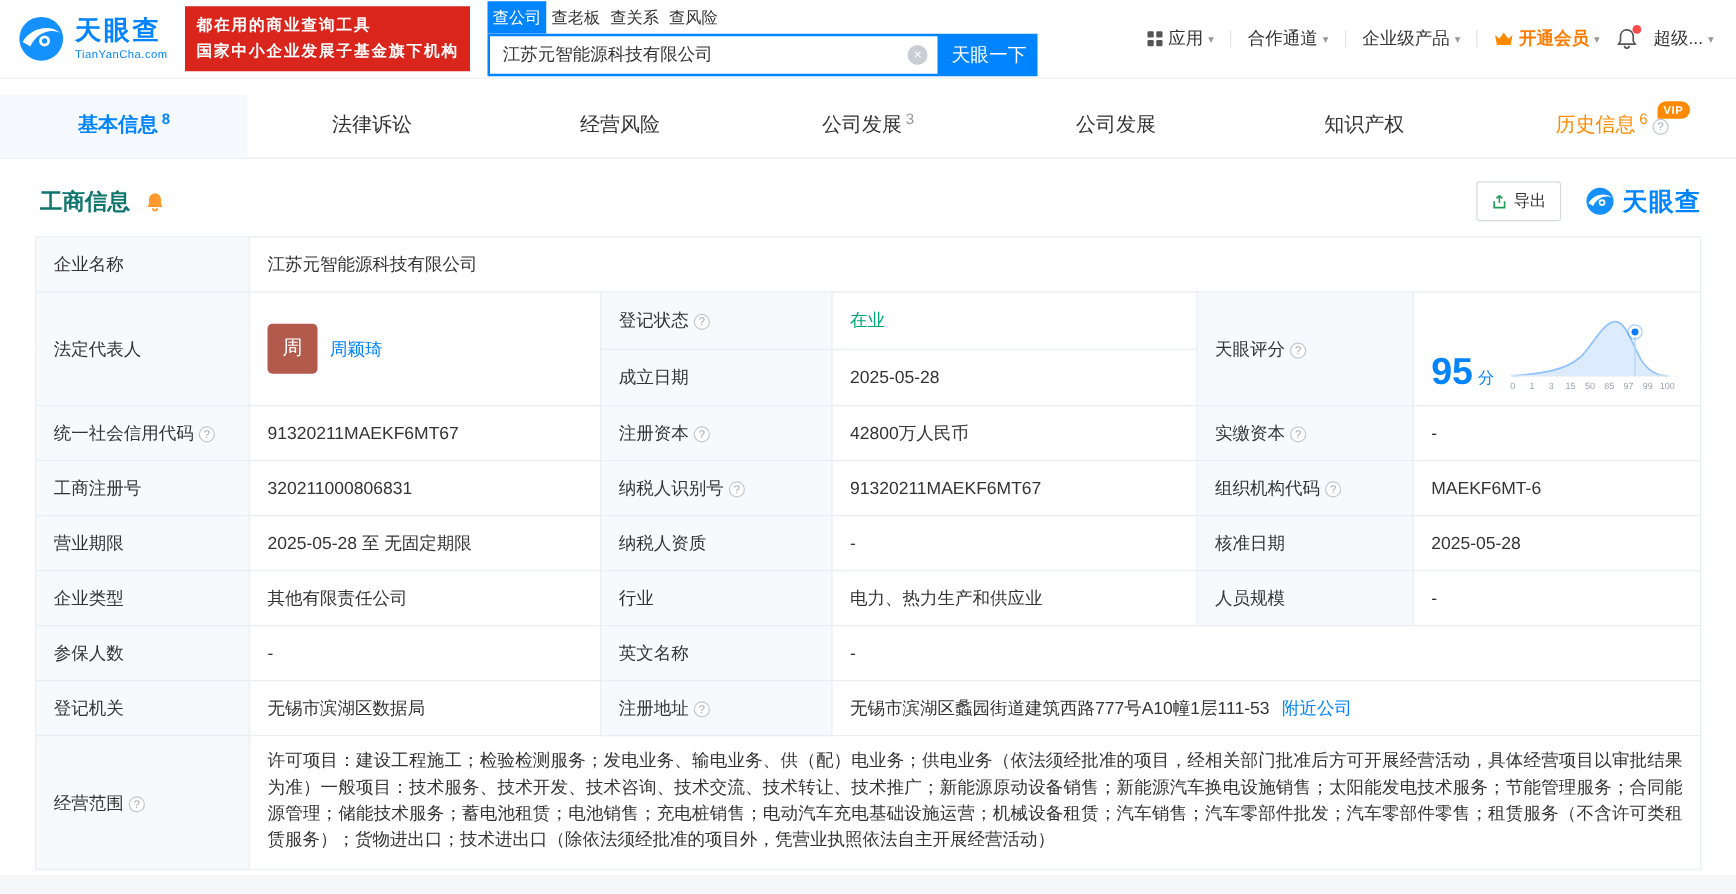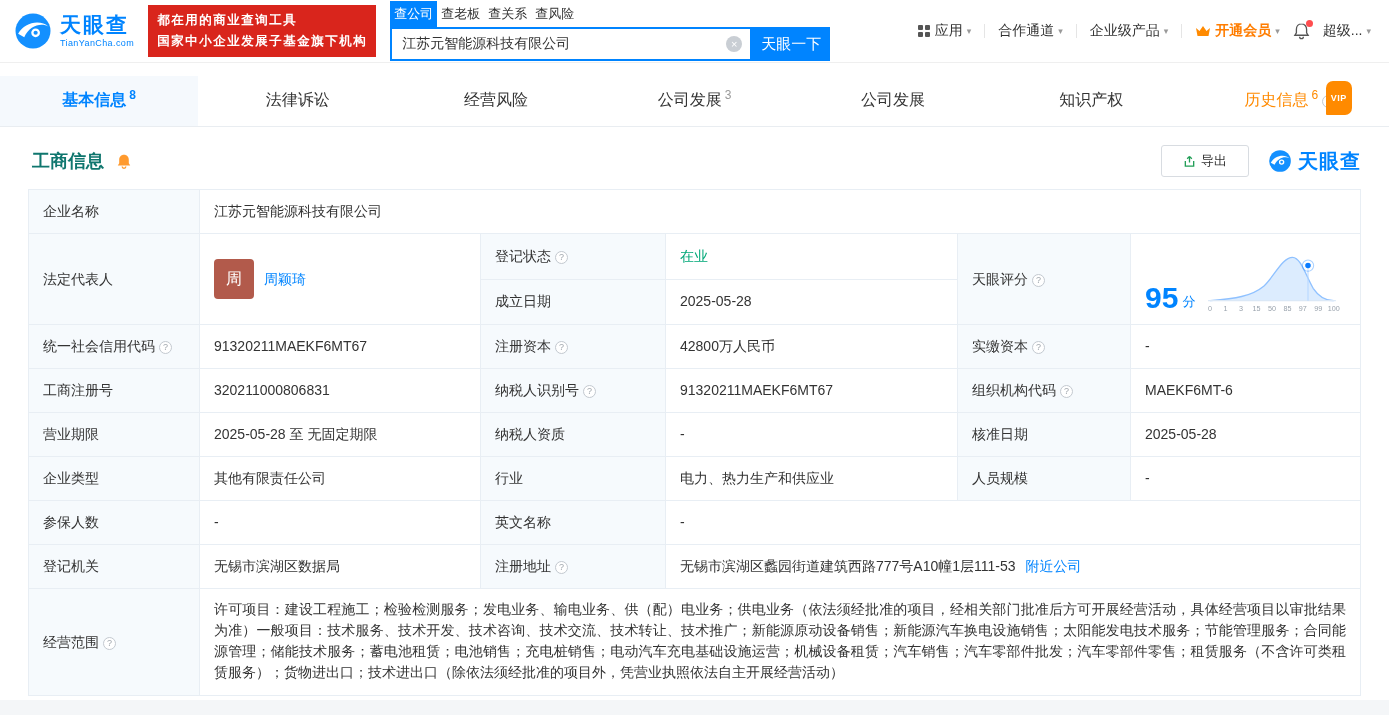--- a/index.html
+++ b/index.html
@@ -31,28 +31,28 @@
   .bellwrap { position: relative; cursor: pointer; display: flex; }
   .reddot { position: absolute; top: -2px; right: -3px; width: 7px; height: 7px; border-radius: 50%; background: #ff4d4f; }
   
   .ptabs { display: flex; border-bottom: 1px solid #e9edf1; margin-top: 13px; }
   .ptab { flex: 1; text-align: center; padding: 14px 0 15px; font-size: 16px; cursor: pointer; position: relative; color: #333; }
   .ptab.active { color: #0084ff; font-weight: bold; background: #f5f9fd; }
   .cnt { font-size: 12px; margin-left: 3px; position: relative; top: -6px; color: #999; font-weight: normal; }
   .ptab.active .cnt { color: #0084ff; font-weight: bold; }
   .ptab.viptab { color: #ff8a00; }
   .ptab.viptab .cnt { color: #ff8a00; }
-  .vipbadge { position: absolute; top: 5px; left: calc(50% + 36px); background: #ff8a00; color: #fff; font-size: 9px; padding: 12px 5px; border-radius: 7px 7px 7px 1px; font-weight: bold; letter-spacing: .5px; }
+  .vipbadge { position: absolute; top: 5px; left: calc(50% + 36px); background: #ff8a00; color: #fff; font-size: 9px; padding: 2px 5px; border-radius: 7px 7px 7px 1px; font-weight: bold; letter-spacing: .5px; }
   .qm { display: inline-block; width: 13px; height: 13px; border: 1px solid #c3c9d0; border-radius: 50%; font-size: 9px; line-height: 11px; text-align: center; color: #a0a6ad; margin-left: 4px; vertical-align: 1px; background: #fff; font-weight: normal; }
   
   .sechead { display: flex; align-items: center; margin: 18px 28px 12px; }
   .sechead h2 { margin: 4px; font-size: 18px; color: #0f766e; }
   .bellico { margin-left: 8px; display: flex; cursor: pointer; }
   .secright { margin-left: auto; display: flex; align-items: center; gap: 18px; }
-  .export { display: flex; align-items: center; gap: 5px; border: 1px solid #d8dce1; background: #fff; border-radius: 3px; padding: 6px 21px; font-size: 13px; color: #333; cursor: pointer; font-family: inherit; }
+  .export { display: flex; align-items: center; gap: 5px; border: 1px solid #d8dce1; background: #fff; border-radius: 3px; padding: 6px 11px; font-size: 13px; color: #333; cursor: pointer; font-family: inherit; }
   .wmark { display: flex; align-items: center; gap: 5px; }
   .wmark span { font-size: 20px; font-weight: bold; color: #0084ff; letter-spacing: 1px; }
   
   table.info { border-collapse: collapse; table-layout: fixed; width: 1333px; margin: 4px 28px; font-size: 14px; }
   .info td { border: 1px solid #e8eef4; padding: 11px 14px; vertical-align: middle; line-height: 1.5; word-break: break-all; }
   td.lab { background: #f6fafd; color: #333; }
   .lnk { color: #0084ff; text-decoration: none; cursor: pointer; }
   .green { color: #00a878; }
   .repcell { display: flex; align-items: center; gap: 10px; }
   .avatar { width: 40px; height: 40px; border-radius: 4px; background: #b25a4b; color: #fff; font-size: 16px; display: flex; align-items: center; justify-content: center; flex: none; cursor: pointer; }

